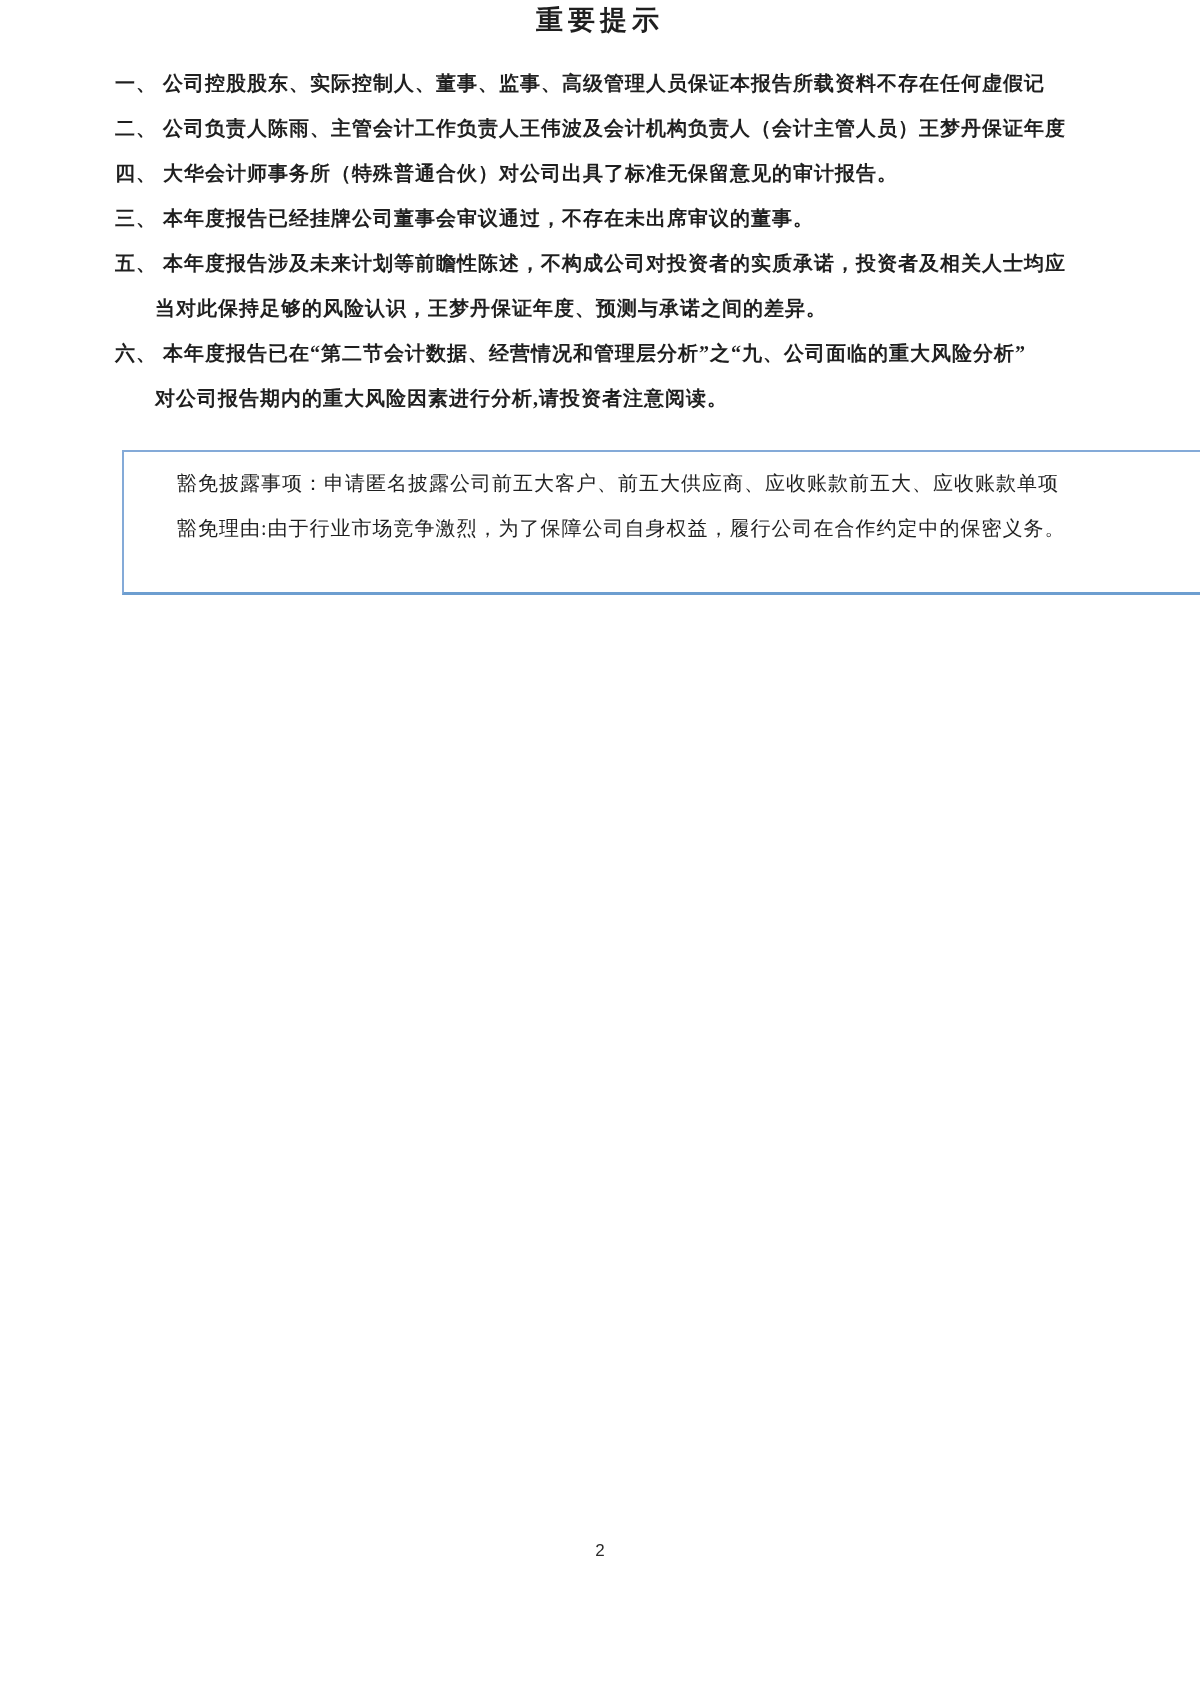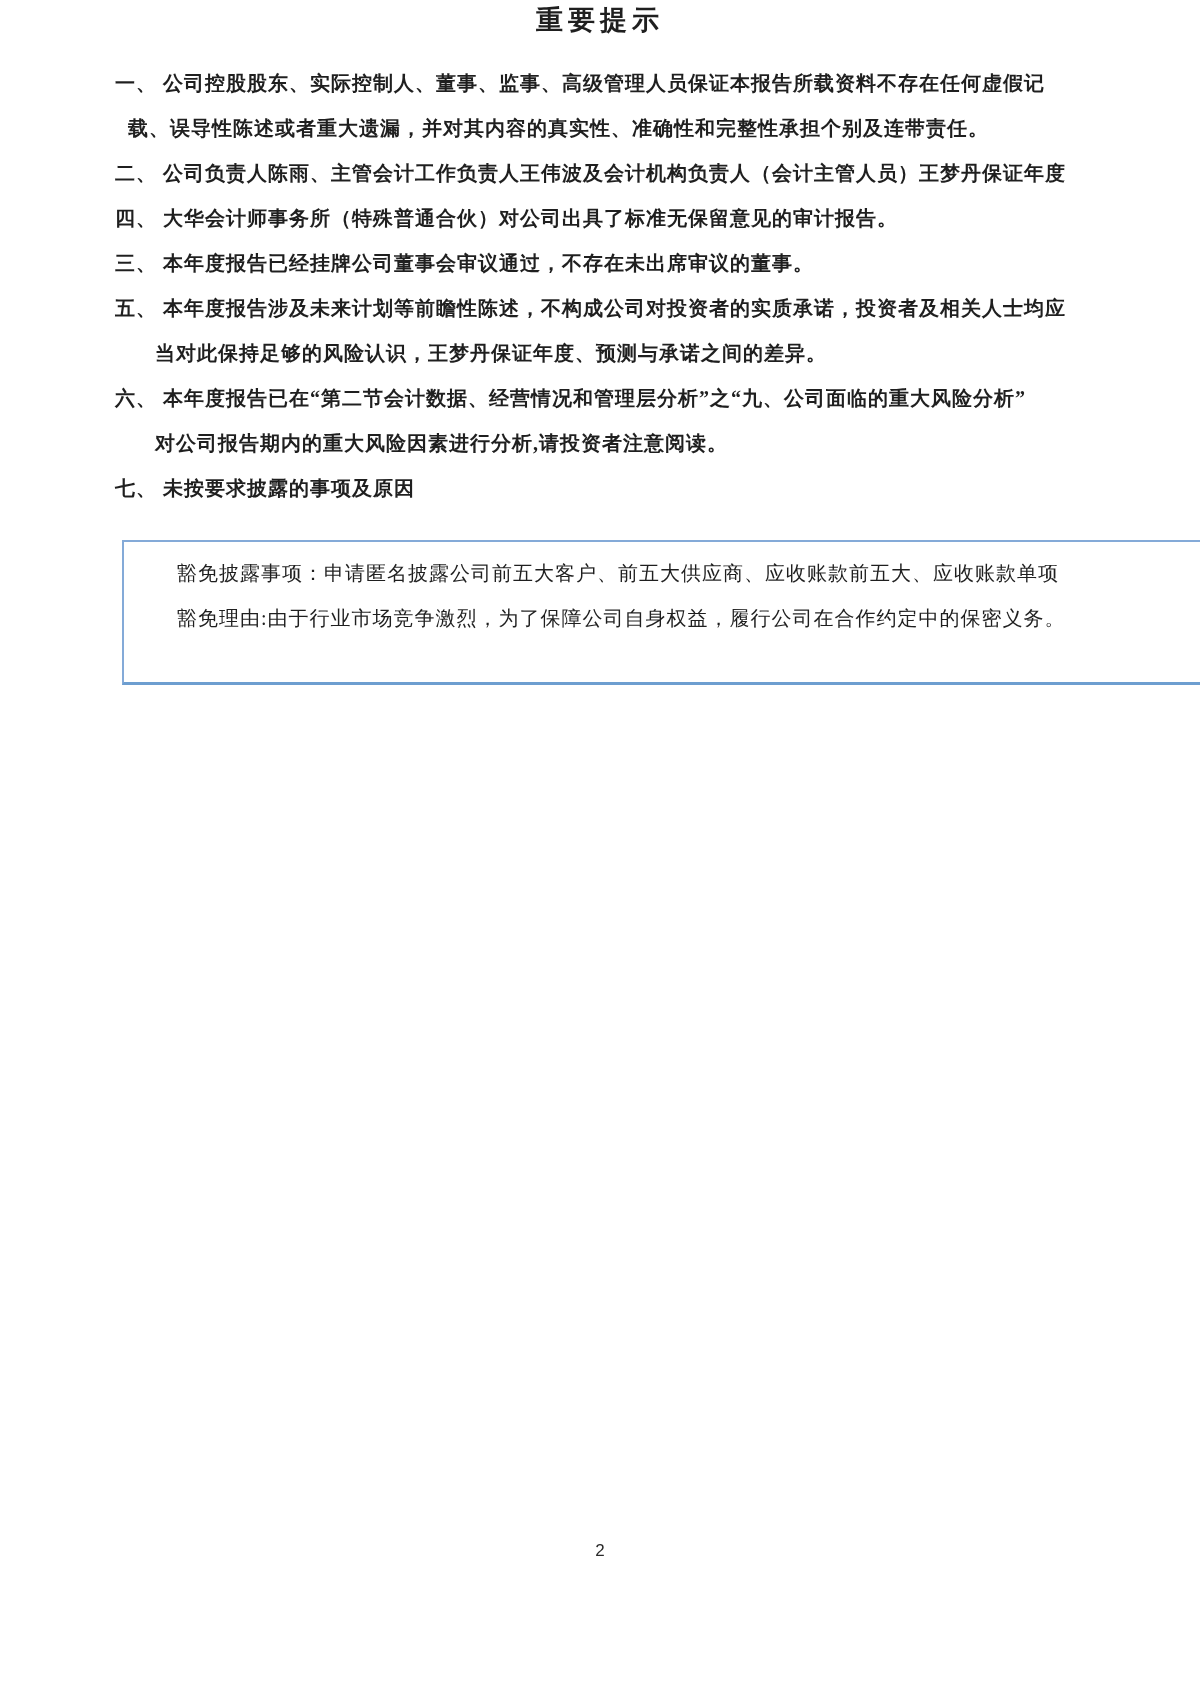--- a/index.html
+++ b/index.html
@@ -69,35 +69,33 @@
 </head>
 <body>
 
 <div class="page">
 
   <h1 class="doc-title">重要提示</h1>
 
   <div class="content">
 
     <p class="line"><span class="num">一、</span><span>公司控股股东、实际控制人、董事、监事、高级管理人员保证本报告所载资料不存在任何虚假记</span></p>
-    <p class="line wrap-sm">载、误导性陈述或者重大遗漏，并对其内容的真实性、准确性和完整性承担个别及连带责任。</p>
 
     <p class="line"><span class="num">二、</span><span>公司负责人陈雨、主管会计工作负责人王伟波及会计机构负责人（会计主管人员）王梦丹保证年度</span></p>
 
     <p class="line"><span class="num">四、</span><span>大华会计师事务所（特殊普通合伙）对公司出具了标准无保留意见的审计报告。</span></p>
 
     <p class="line"><span class="num">三、</span><span>本年度报告已经挂牌公司董事会审议通过，不存在未出席审议的董事。</span></p>
 
     <p class="line"><span class="num">五、</span><span>本年度报告涉及未来计划等前瞻性陈述，不构成公司对投资者的实质承诺，投资者及相关人士均应</span></p>
     <p class="line wrap-std">当对此保持足够的风险认识，王梦丹保证年度、预测与承诺之间的差异。</p>
 
     <p class="line"><span class="num">六、</span><span>本年度报告已在“第二节会计数据、经营情况和管理层分析”之“九、公司面临的重大风险分析”</span></p>
     <p class="line wrap-std">对公司报告期内的重大风险因素进行分析,请投资者注意阅读。</p>
 
-    <p class="line"><span class="num">七、</span><span>未按要求披露的事项及原因</span></p>
 
   </div>
 
   <div class="exemption-box">
     <p class="box-line indent">豁免披露事项：申请匿名披露公司前五大客户、前五大供应商、应收账款前五大、应收账款单项</p>
     <p class="box-line indent">豁免理由:由于行业市场竞争激烈，为了保障公司自身权益，履行公司在合作约定中的保密义务。</p>
   </div>
 
   <div class="page-number">2</div>
 

